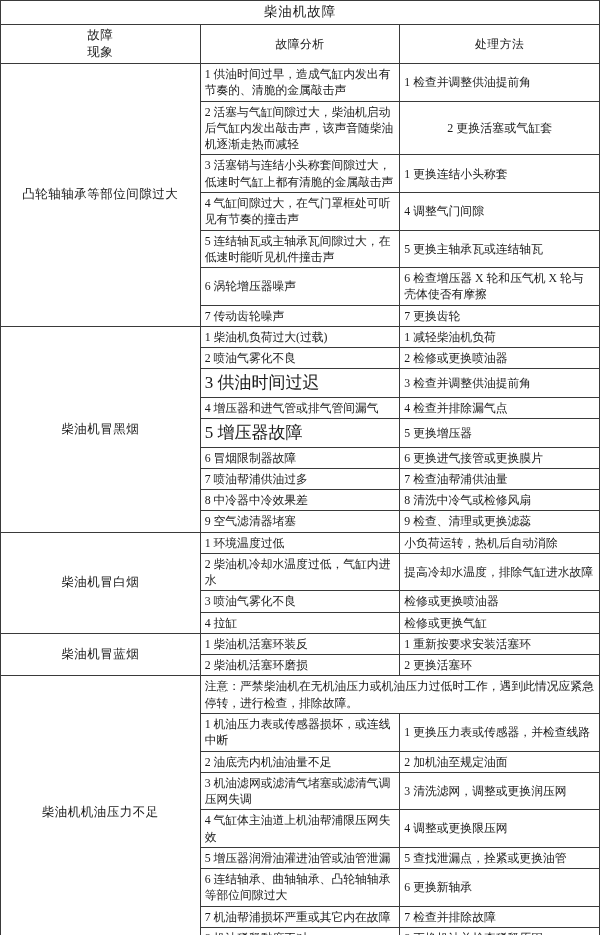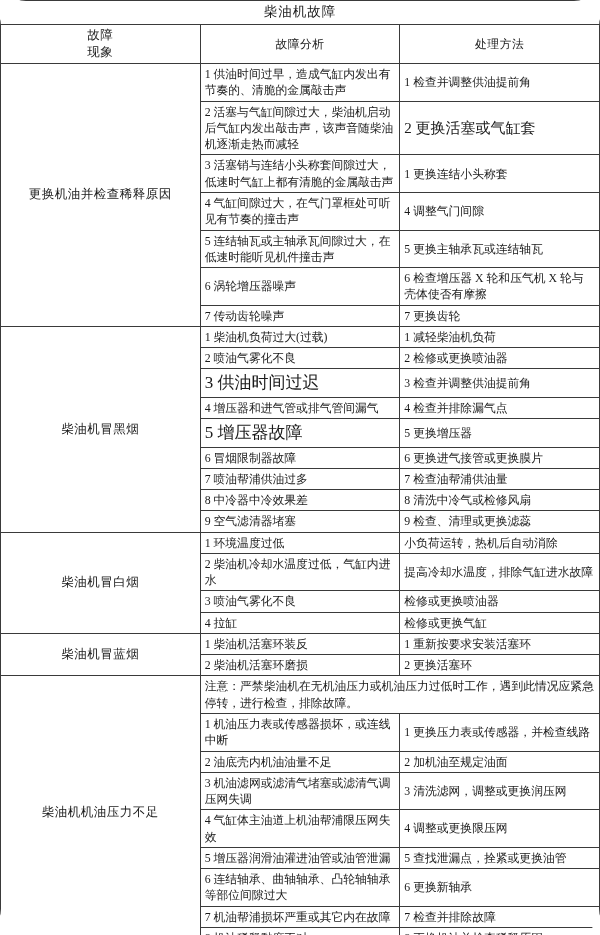--- a/index.html
+++ b/index.html
@@ -13,21 +13,20 @@
     font-family: "Liberation Serif", "DejaVu Serif", serif;
     color: #1a1a1a;
     -webkit-font-smoothing: antialiased;
   }
   .page {
     width: 600px;
     height: 935px;
     box-sizing: border-box;
     overflow: hidden;
     position: relative;
-    border-radius: 26px;
   }
   table.fault-table {
     width: 600px;
     border-collapse: collapse;
     table-layout: fixed;
   }
   table.fault-table td,
   table.fault-table th {
     border: 1px solid #3a3a3a;
     vertical-align: middle;
@@ -99,27 +98,27 @@
       </tr>
       <tr>
         <td class="col-sym hdr hdr-sym">
           <span class="txt">故障</span>
           <span class="txt">现象</span>
         </td>
         <td class="col-analysis hdr" style="font-size: 11.8px;">故障分析</td>
         <td class="col-method hdr" style="font-size: 11.8px;">处理方法</td>
       </tr>
     <tr>
-          <td class="col-sym" rowspan="7">更换机油并检查稀释原因</td>
+          <td class="col-sym" rowspan="7">凸轮轴轴承等部位间隙过大</td>
           <td class="col-analysis" style="font-size: 11.8px;">1 供油时间过早，造成气缸内发出有节奏的、清脆的金属敲击声</td>
           <td class="col-method" style="font-size: 11.8px;">1 检查并调整供油提前角</td>
         </tr>
         <tr>
           <td class="col-analysis" style="font-size: 11.8px;">2 活塞与气缸间隙过大，柴油机启动后气缸内发出敲击声，该声音随柴油机逐渐走热而减轻</td>
-          <td class="col-method" style="font-size: 15px;">2 更换活塞或气缸套</td>
+          <td class="col-method" style="font-size: 12px; text-align: center;">2 更换活塞或气缸套</td>
         </tr>
         <tr>
           <td class="col-analysis" style="font-size: 11.8px;">3 活塞销与连结小头称套间隙过大，低速时气缸上都有清脆的金属敲击声</td>
           <td class="col-method" style="font-size: 11.8px;">1 更换连结小头称套</td>
         </tr>
         <tr>
           <td class="col-analysis" style="font-size: 11.8px;">4 气缸间隙过大，在气门罩框处可听见有节奏的撞击声</td>
           <td class="col-method" style="font-size: 11.8px;">4 调整气门间隙</td>
         </tr>
         <tr>

